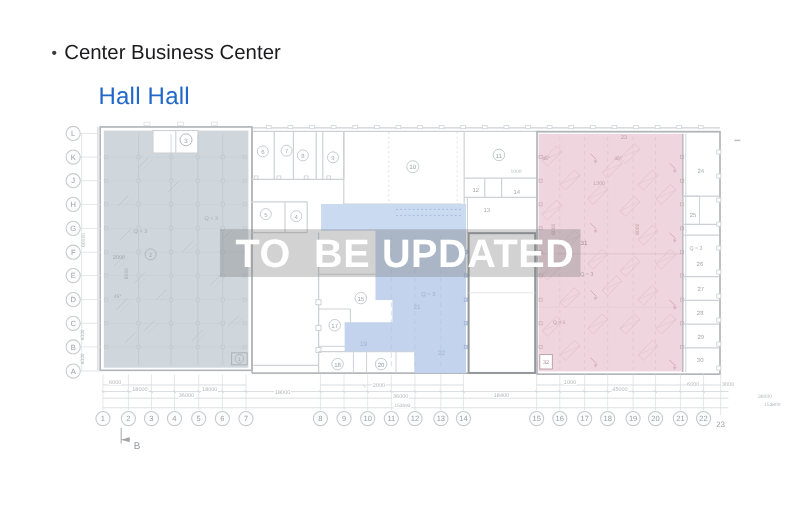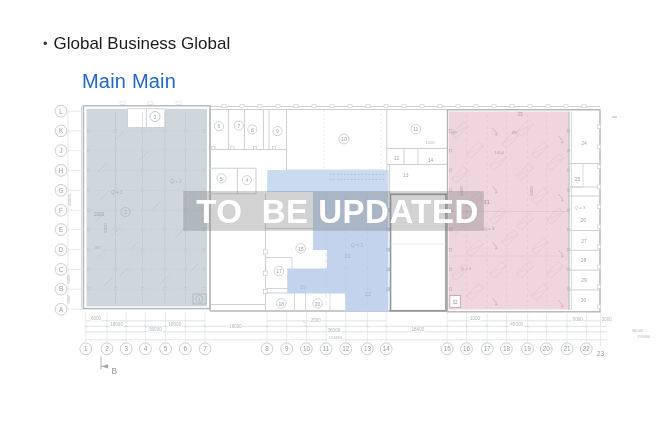--- a/index.html
+++ b/index.html
@@ -580,13 +580,13 @@
 <text x="586.3" y="351.1" font-size="6.3" fill="#9aa0a6" text-anchor="middle" font-weight="normal">22</text>
 <text x="600.5" y="355.5" font-size="6.6" fill="#9aa0a6" text-anchor="middle" font-weight="normal">23</text>
 <line x1="101" y1="356.5" x2="101" y2="369.5" stroke="#b0b4b8" stroke-width="1.0"></line>
 <line x1="101" y1="366.4" x2="108.5" y2="366.4" stroke="#b0b4b8" stroke-width="1.0"></line>
 <path d="M 101.5 366.4 l 6.5 -2.2 l 0 4.4 z" fill="#a2a6aa"></path>
 <text x="111.5" y="374.0" font-size="8.2" fill="#94989c" text-anchor="start" font-weight="normal">B</text>
 <rect x="183.3" y="191.0" width="300.5" height="39.8" fill="rgb(123,123,123)" opacity="0.34"></rect>
 <text x="337.5" y="222.6" font-size="33" font-weight="bold" fill="#ffffff" text-anchor="middle" letter-spacing="0.5">TO&nbsp;&nbsp;BE UPDATED</text>
 </svg>
 <div class="blt">•</div>
-<div class="hdr">Global Business Global</div>
-<div class="mh">Main Main</div>
+<div class="hdr">Center Business Center</div>
+<div class="mh">Hall Hall</div>
 </body></html>

